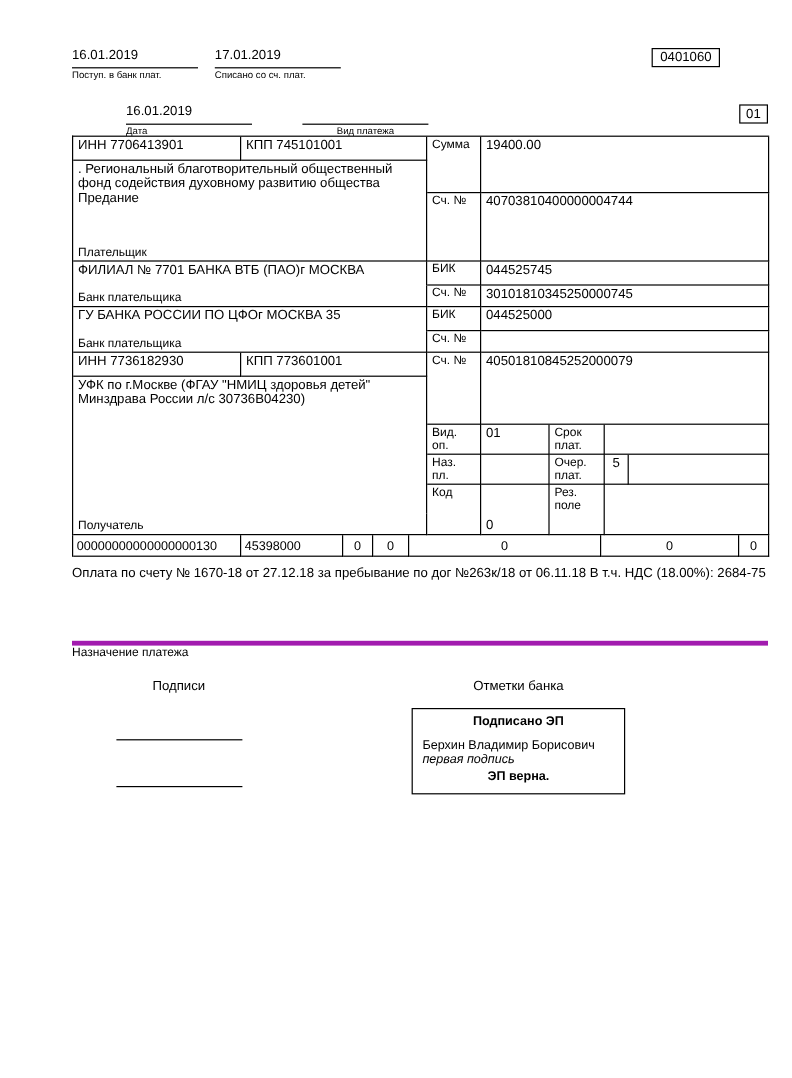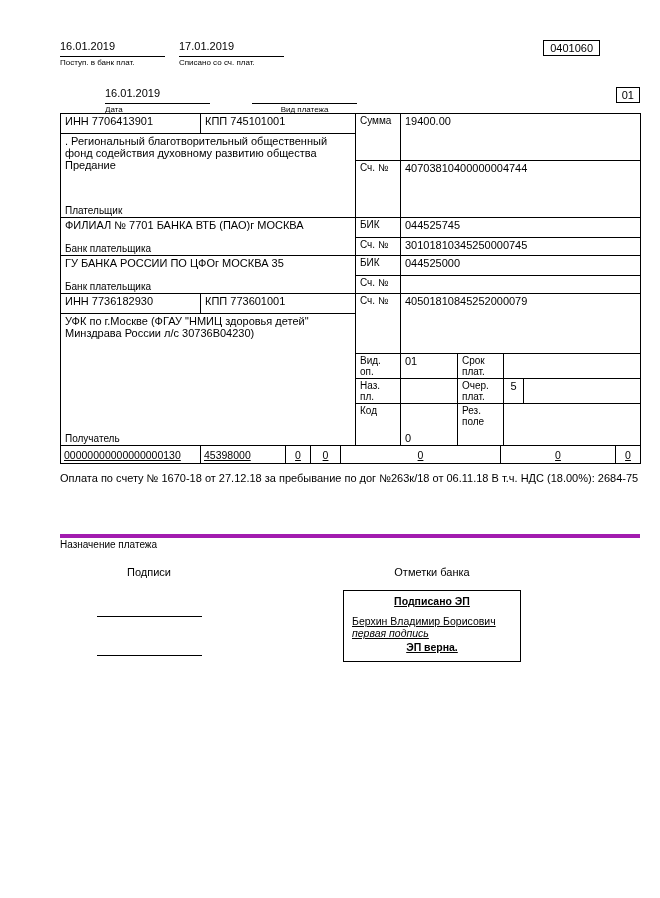--- a/index.html
+++ b/index.html
@@ -19,21 +19,21 @@
   .type-field .field-label{text-align:center;}
   .status-box{margin-left:auto;border:1px solid #000;font-size:11px;padding:1px 5px;}
   
   .amount-row{display:flex;width:580px;box-sizing:border-box;border:1px solid #000;min-height:46px;margin-top:10px;}
   .amount-label{width:60px;box-sizing:border-box;border-right:1px solid #000;font-size:10px;padding:2px 4px;}
   .amount-value{flex:1;font-size:11px;padding:2px 6px;}
   
   table.main{border-collapse:separate;border-spacing:0;table-layout:fixed;width:580px;margin-top:-1px;
              border-top:1px solid #000;border-left:1px solid #000;}
   table.main td{font-size:11px;padding:1px 4px;vertical-align:top;overflow:hidden;}
-  table.budget{border-collapse:separate;border-spacing:0;table-layout:fixed;width:580px;border-left:1px solid #000;text-decoration:underline;}
+  table.budget{border-collapse:separate;border-spacing:0;table-layout:fixed;width:580px;border-left:1px solid #000;}
   table.budget td{font-size:10.5px;padding:1px 3px;vertical-align:middle;border-right:1px solid #000;
                   border-bottom:1px solid #000;white-space:nowrap;overflow:hidden;}
   .br{border-right:1px solid #000;}
   .bb{border-bottom:1px solid #000;}
   .seclabel{font-size:10px !important;vertical-align:bottom !important;}
   .smlabel{font-size:10px !important;}
   .ctr{text-align:center;}
   .vbot{vertical-align:bottom !important;}
   
   .purpose-text{width:580px;min-height:74px;font-size:11px;padding-top:8px;padding-bottom:16px;
@@ -41,21 +41,21 @@
   .purpose-label{font-size:10px;padding-top:1px;}
   
   .footer{display:flex;margin-top:16px;width:580px;align-items:flex-start;}
   .stamp{width:172px;box-sizing:border-box;border:2px solid var(--stamp-blue,#2d2dc4);
          color:var(--stamp-blue,#2d2dc4);font-size:10.5px;line-height:1.3;padding:4px 8px 8px;min-height:120px;}
   .stamp .gap{height:13px;}
   .sig-col{width:150px;margin-left:14px;text-align:center;font-size:11px;}
   .sig-line{width:105px;border-bottom:1px solid #000;height:38px;margin:0 auto;}
   .marks-col{flex:1;text-align:center;font-size:11px;}
   .mark-box{width:178px;box-sizing:border-box;border:1px solid #000;margin:12px auto 0;
-            padding:4px 8px 8px;font-size:10.5px;text-align:left;text-decoration:underline;}
+            padding:4px 8px 8px;font-size:10.5px;text-align:left;}
   .mb-title{font-weight:bold;text-align:center;margin-bottom:8px;}
   .mb-sub{font-style:italic;}
   .mb-ver{font-weight:bold;text-align:center;margin-top:2px;}
 </style>
 </head>
 <body>
 
 <div class="page">
 
   <div class="top-row">

